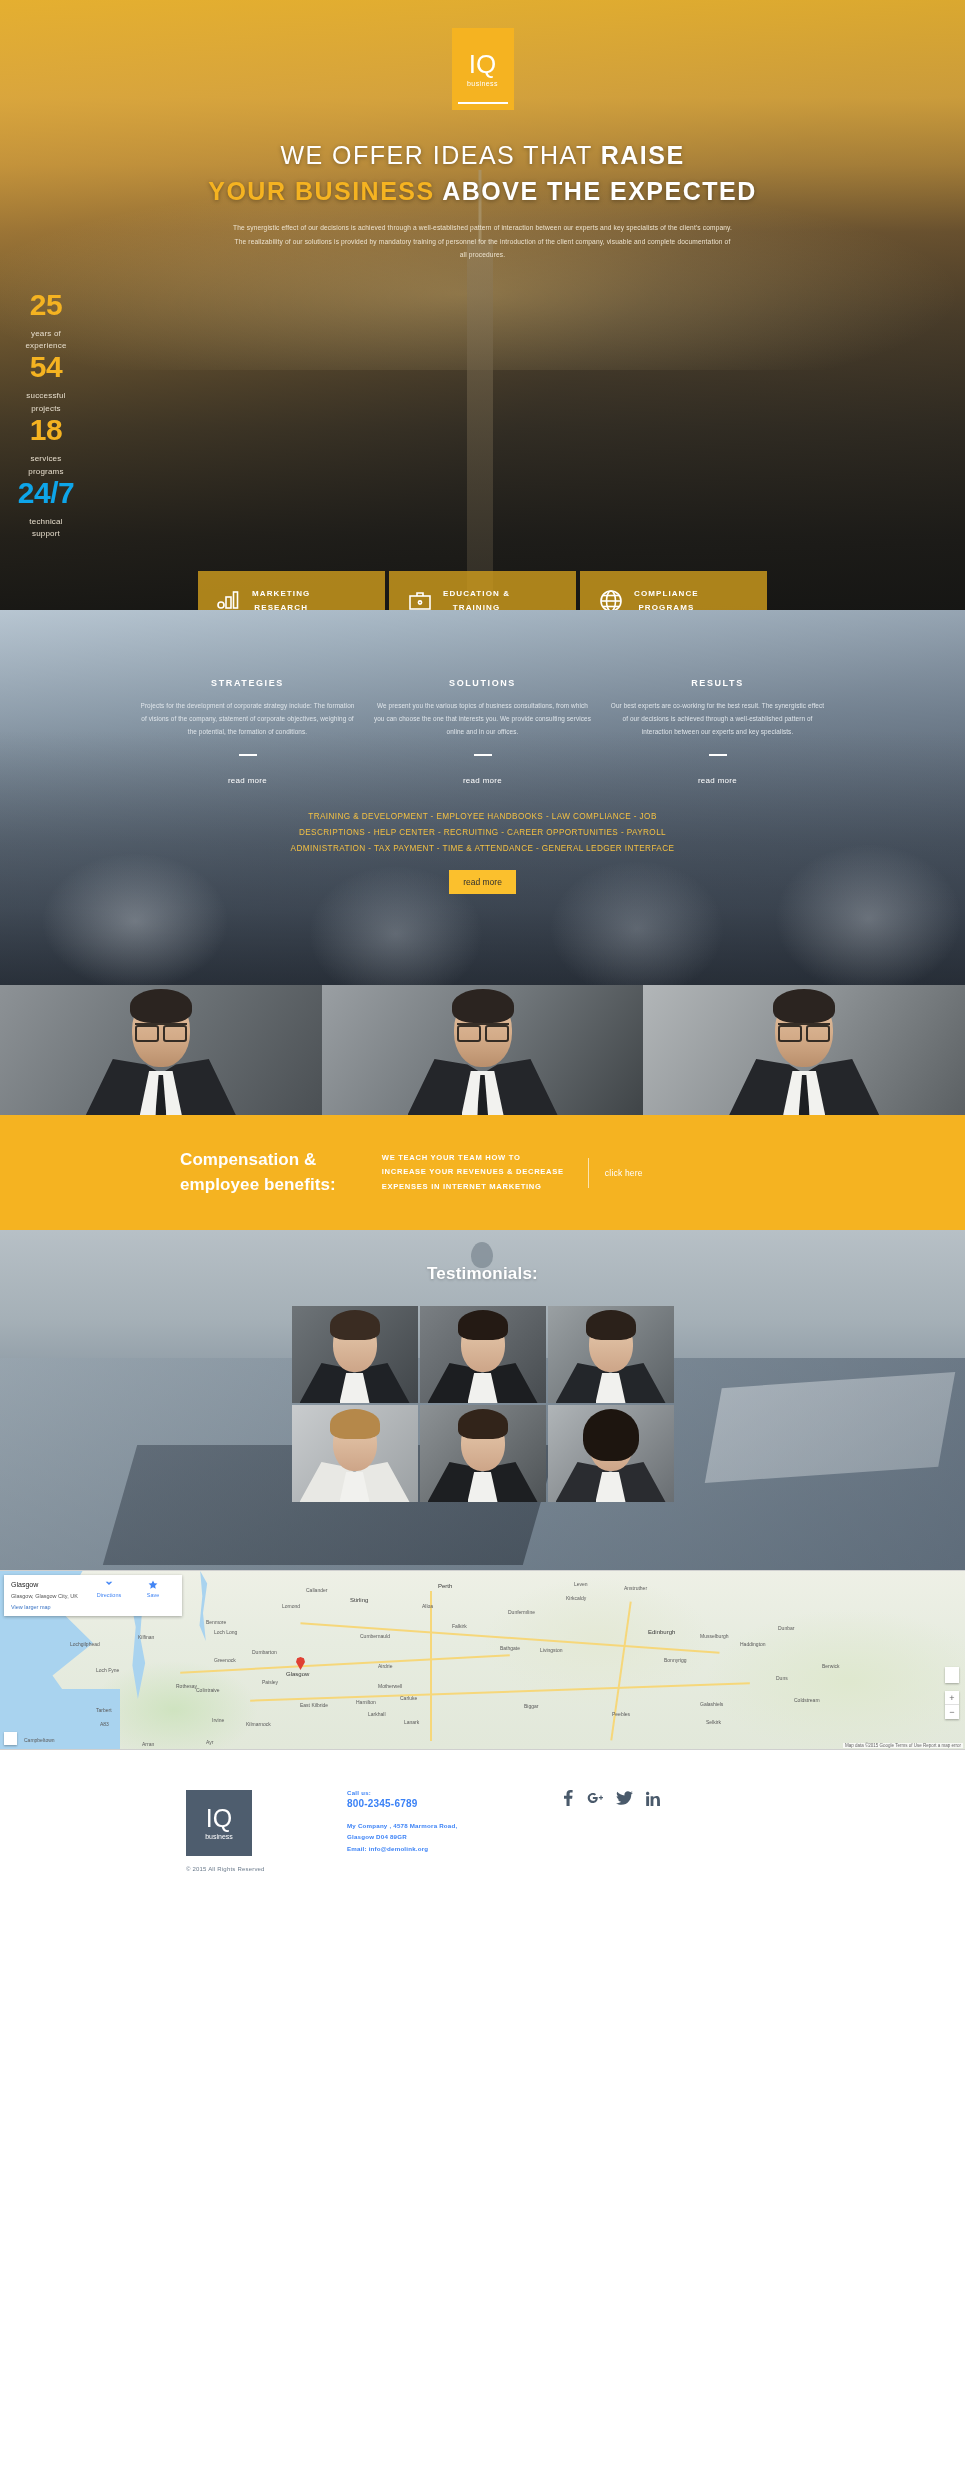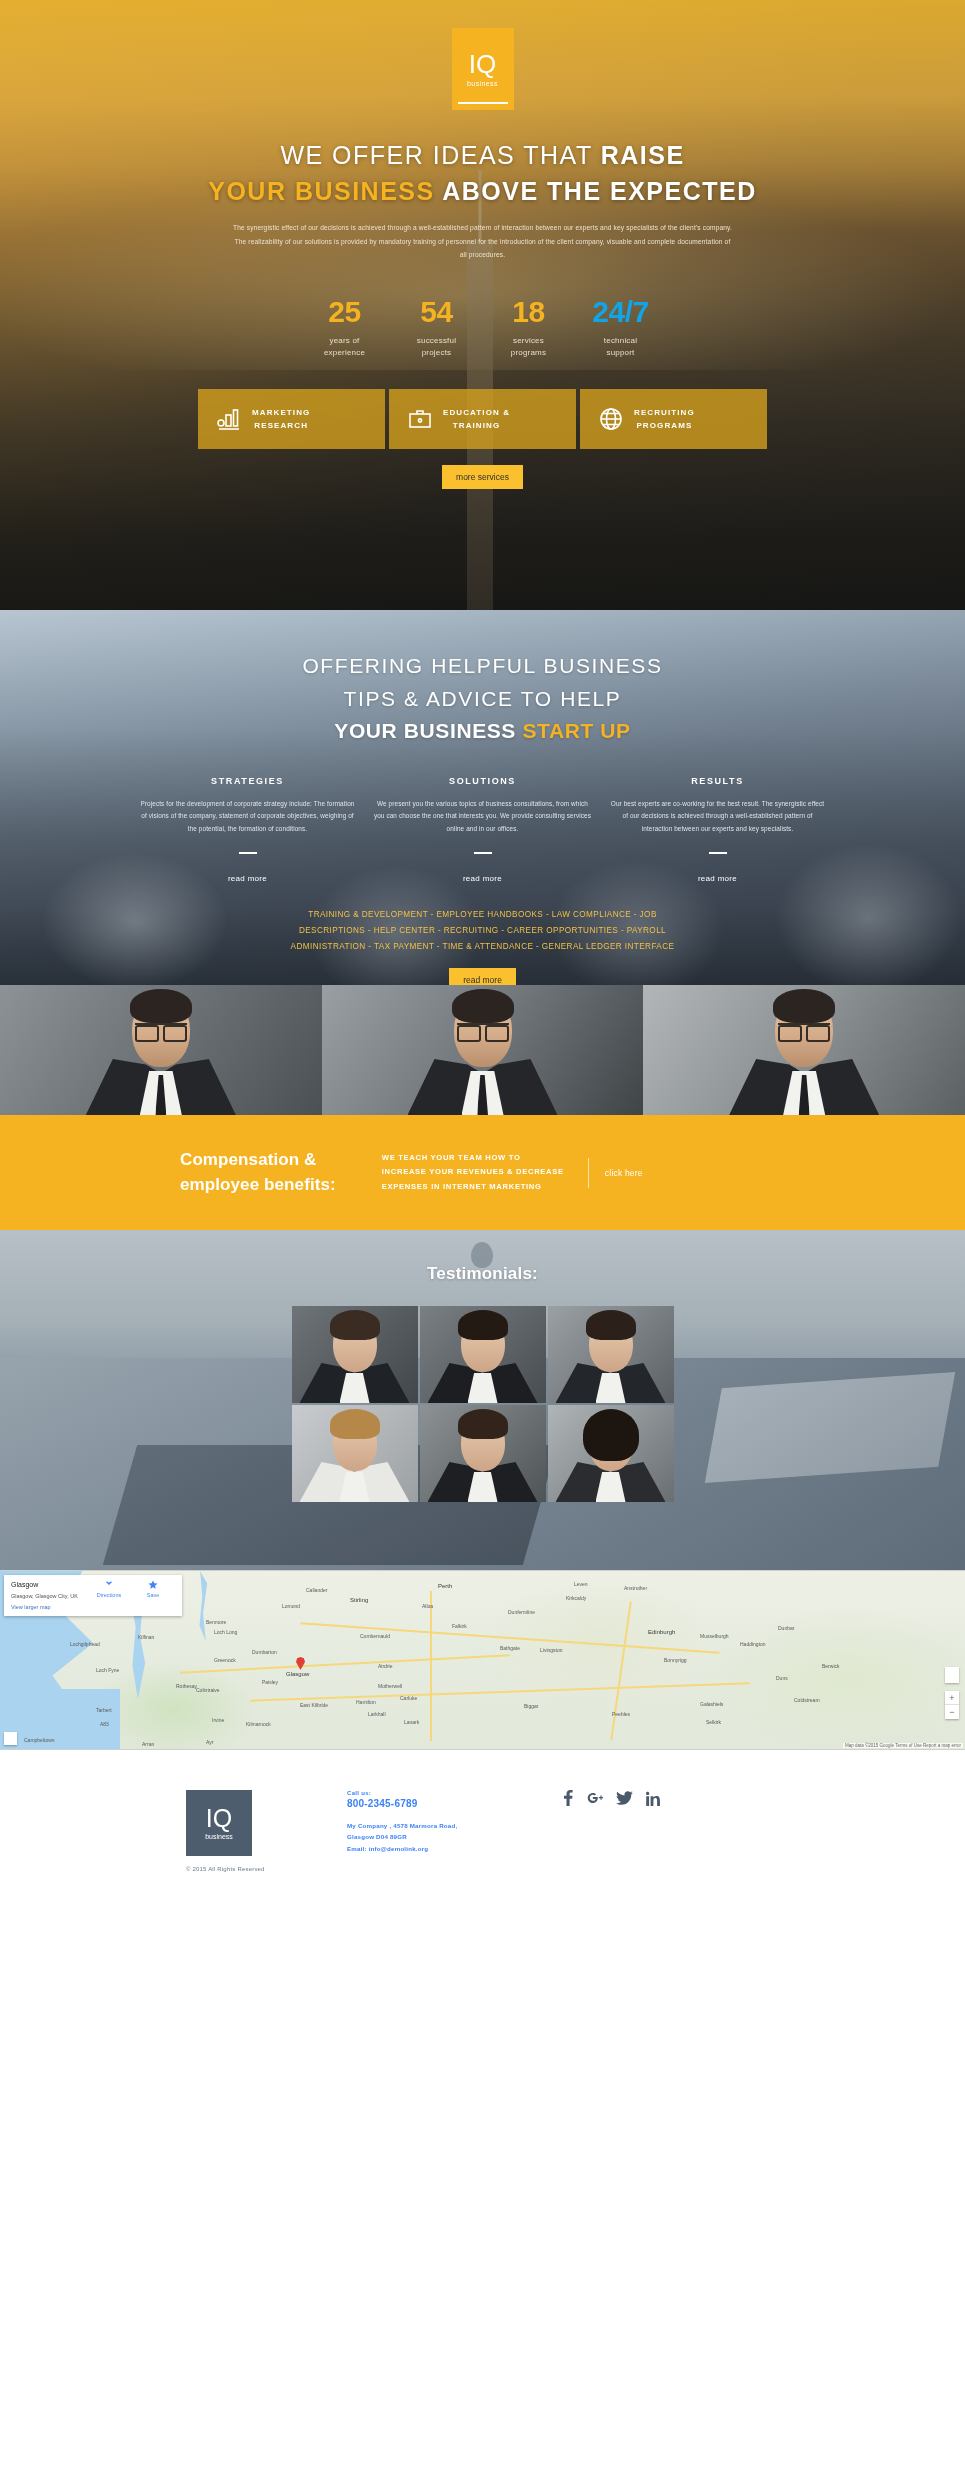--- a/index.html
+++ b/index.html
@@ -97,25 +97,26 @@
   .hero-para {
     margin: 12px auto 0;
     width: 500px;
     color: #ede3cf;
     font-size: 6.6px;
     line-height: 2.05;
     letter-spacing: 0.15px;
   }
 
   .counters {
-    margin-top: 35px;
+    margin-top: 28px;
     display: flex;
     justify-content: center;
     align-items: flex-start;
     gap: 0px;
+    flex-direction: column;
   }
   .counter { width: 92px; text-align: center; }
   .counter .num {
     font-size: 30px; font-weight: 700; line-height: 1;
     color: #f5b321;
     letter-spacing: -0.5px;
   }
   .counter.white .num { color: #0ea5e9; }
   .counter .cap {
     margin-top: 8px;
@@ -518,39 +519,34 @@
       <div class="svc">
         <span class="svc-ic">
           <svg viewBox="0 0 26 26" fill="none" stroke="#fff" stroke-width="1.6">
             <circle cx="13" cy="13" r="10"></circle>
               <ellipse cx="13" cy="13" rx="4.5" ry="10"></ellipse>
             <line x1="3" y1="13" x2="23" y2="13"></line>
               <line x1="4.6" y1="7.5" x2="21.4" y2="7.5"></line>
               <line x1="4.6" y1="18.5" x2="21.4" y2="18.5"></line>
           </svg>
         </span>
-        <span class="svc-lbl" style="white-space:pre-line">RECRUITING
+        <span class="svc-lbl" style="white-space:pre-line">COMPLIANCE
 PROGRAMS</span>
       </div>
     </div>
 
     <button class="more-services">more services</button>
   </div>
 </section>
 
 <section class="tips">
   <div class="tips-bg"></div>
   <div class="tips-chairs"></div>
 
   <div class="tips-inner">
-    <h2 class="tips-h2">
-      <span>OFFERING HELPFUL BUSINESS</span><br>
-      <span>TIPS &amp; ADVICE TO HELP</span><br>
-      <span class="b">YOUR BUSINESS </span><span class="y">START UP</span>
-    </h2>
 
     <div class="cols">
       <div class="col">
         <div class="col-h">STRATEGIES</div>
         <div class="col-p">Projects for the development of corporate strategy include: The formation of visions of the company, statement of corporate objectives, weighing of the potential, the formation of conditions.</div>
         <div class="col-sep"></div>
         <a class="col-more">read more</a>
       </div>
       <div class="col">
         <div class="col-h">SOLUTIONS</div>

